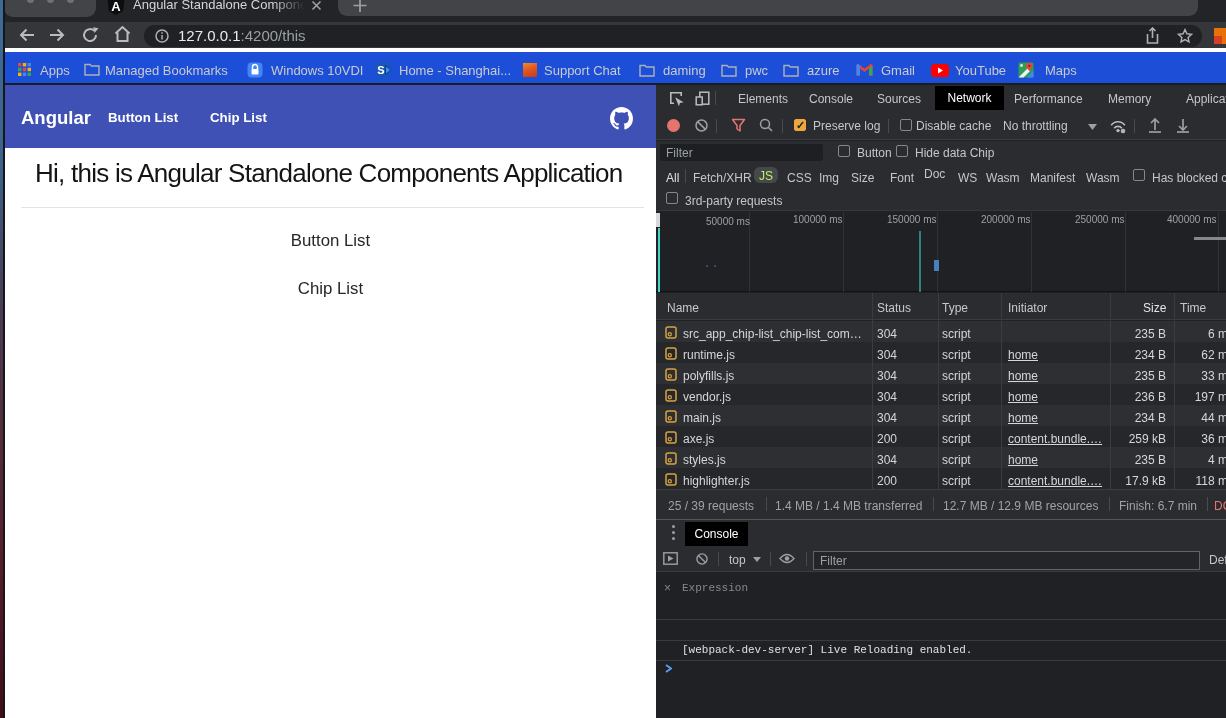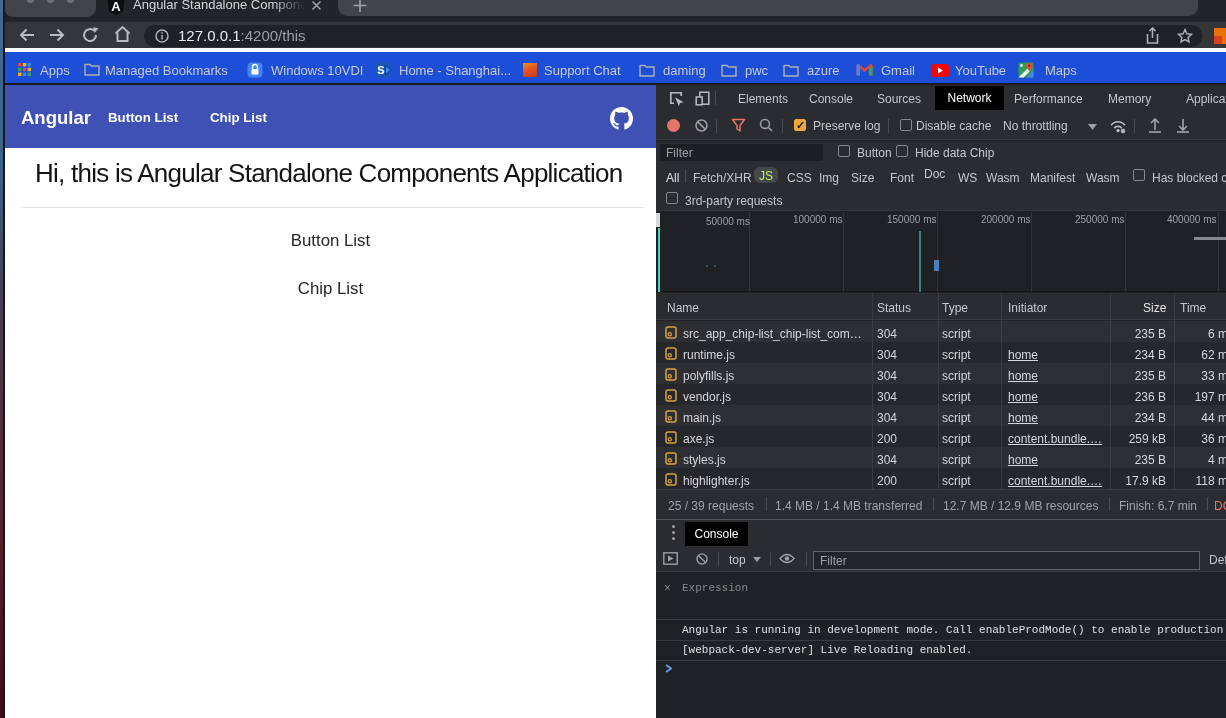--- a/index.html
+++ b/index.html
@@ -440,21 +440,20 @@
       <circle cx="8" cy="5.5" r="2.2" fill="#9aa0a6"></circle>
     </svg>
   <div class="abs vsep" style="left:150px;top:467px"></div>
   <div class="abs" style="left:157px;top:466px;width:387px;height:19px;border:1px solid #606367;background:#242528"></div>
   <div class="abs" style="left:164px;top:469px;color:#9aa0a6">Filter</div>
   <div class="abs" style="left:553px;top:468px">Default levels</div>
 
   <div class="abs" style="left:8px;top:496px;color:#85878a;font-size:12px">×</div>
   <div class="abs mono" style="left:26px;top:497px;color:#85878a;font-size:11px">Expression</div>
   <div class="abs" style="left:0;top:534px;width:570px;height:1px;background:#3a3b3e"></div>
-  <div class="abs mono" style="left:26px;top:539px;color:#dde0e3;font-size:11px">Angular is running in development mode. Call enableProdMode() to enable production</div>
   <div class="abs" style="left:0;top:555px;width:570px;height:1px;background:#3a3b3e"></div>
   <div class="abs mono" style="left:26px;top:559px;color:#dde0e3;font-size:11px">[webpack-dev-server] Live Reloading enabled.</div>
   <div class="abs" style="left:0;top:575px;width:570px;height:1px;background:#3a3b3e"></div>
   <svg class="abs" style="left:9px;top:579px" width="7" height="9" viewBox="0 0 7 9">
       <path d="M1 1 L6 4.5 L1 8" stroke="#5ca0f2" stroke-width="1.8" fill="none"></path>
     </svg>
 </div>
 
 <div class="abs" id="desk"></div>
 <div class="abs" id="winedge"></div>

